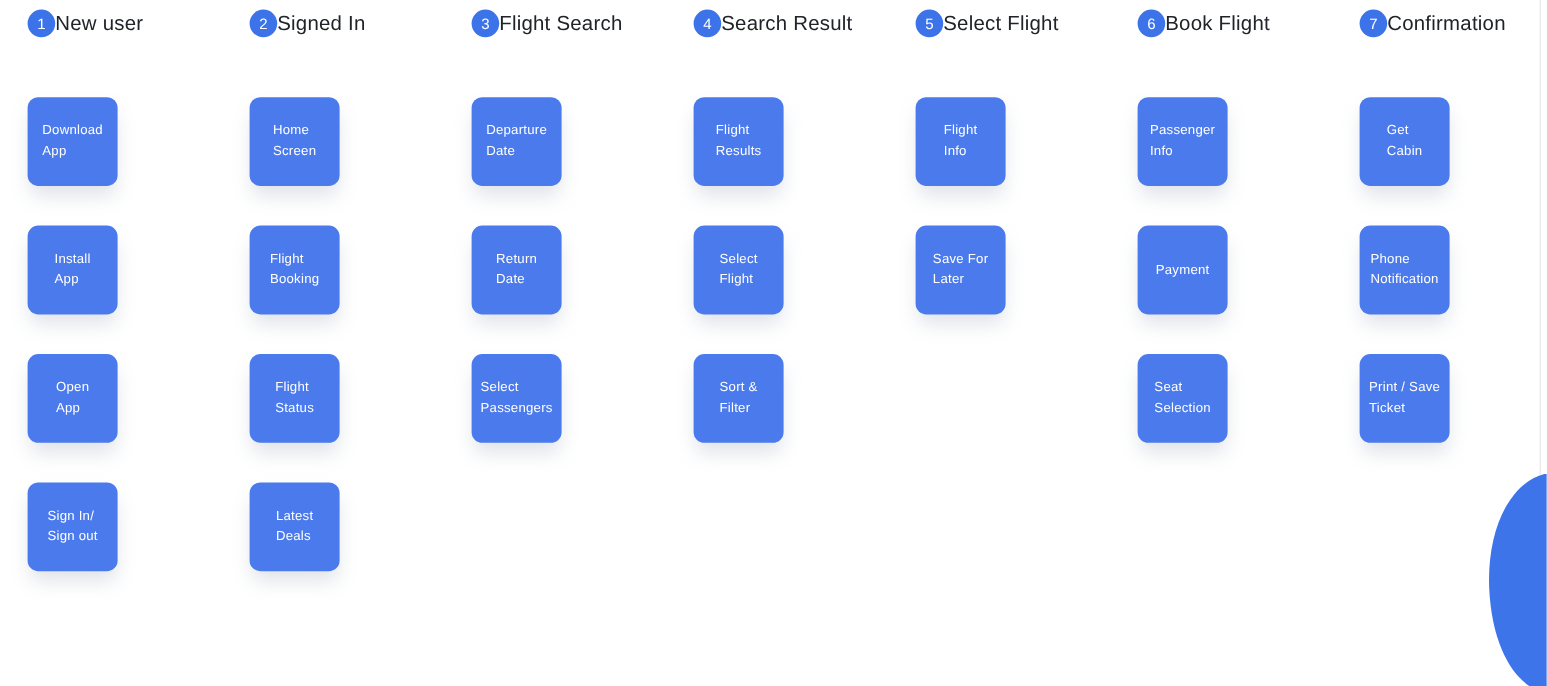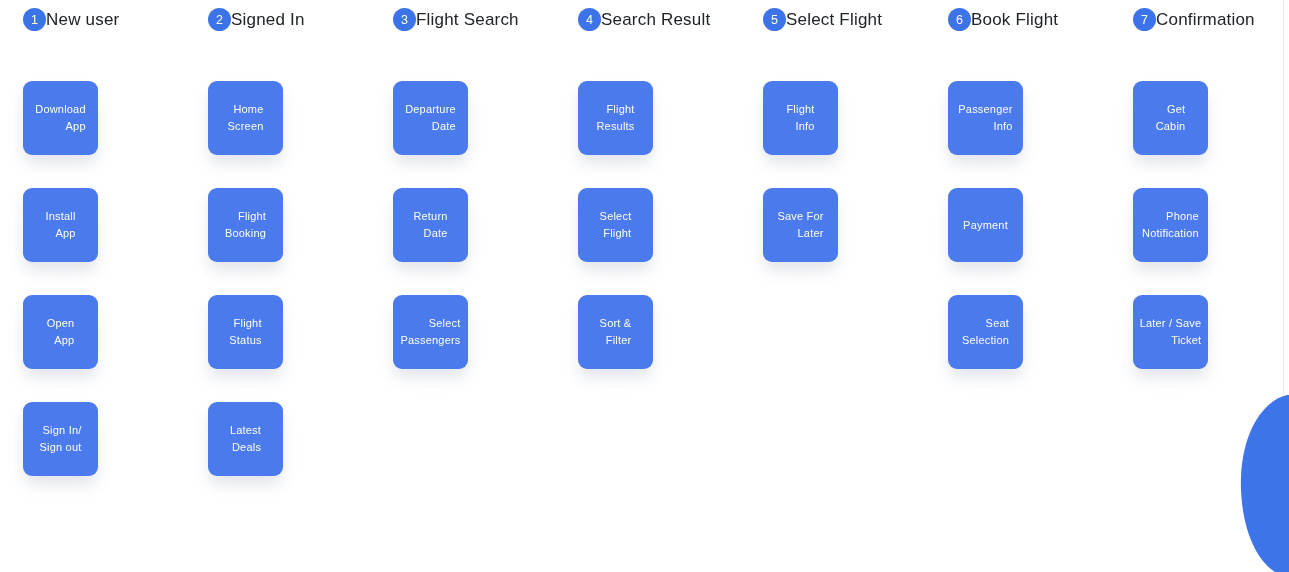--- a/index.html
+++ b/index.html
@@ -36,21 +36,21 @@
     width: 75px; height: 74px; border-radius: 9px;
     background: var(--card-blue, #4A7AEC);
     margin-bottom: 33px;
     display: flex; align-items: center; justify-content: center;
     box-shadow: 0 10px 16px -2px rgba(145,155,175,0.28);
     cursor: pointer;
   }
   .card-label {
     color: #ffffff; font-size: 11px; font-weight: 500;
     line-height: 17px; letter-spacing: 0.2px;
-    text-align: right; white-space: pre-line;
+    text-align: left; white-space: pre-line;
   }
   .artboard-edge {
     position: absolute; left: 1283px; top: 0;
     width: 1px; height: 100%;
     background: var(--edge-line, #e8e8ea);
   }
   .corner-blob { position: absolute; right: 0; bottom: 0; display: block; }
   .corner-blob path { fill: var(--blob-blue, #3D74E9); }
 </style>
 </head>
@@ -180,21 +180,21 @@
   </div>
   <div class="card">
       <span class="card-label">Get
 Cabin</span>
     </div>
   <div class="card">
       <span class="card-label">Phone
 Notification</span>
     </div>
   <div class="card">
-      <span class="card-label">Later / Save
+      <span class="card-label">Print / Save
 Ticket</span>
     </div>
 </div>
 
 <div class="artboard-edge"></div>
 
 <svg class="corner-blob" width="60" height="182" viewBox="0 0 60 182" aria-hidden="true">
   <path d="M 58 5 C 30 12, 10 50, 12 100 C 14 145, 30 172, 46 182 L 60 182 L 60 5 Z"></path>
 </svg>
 

